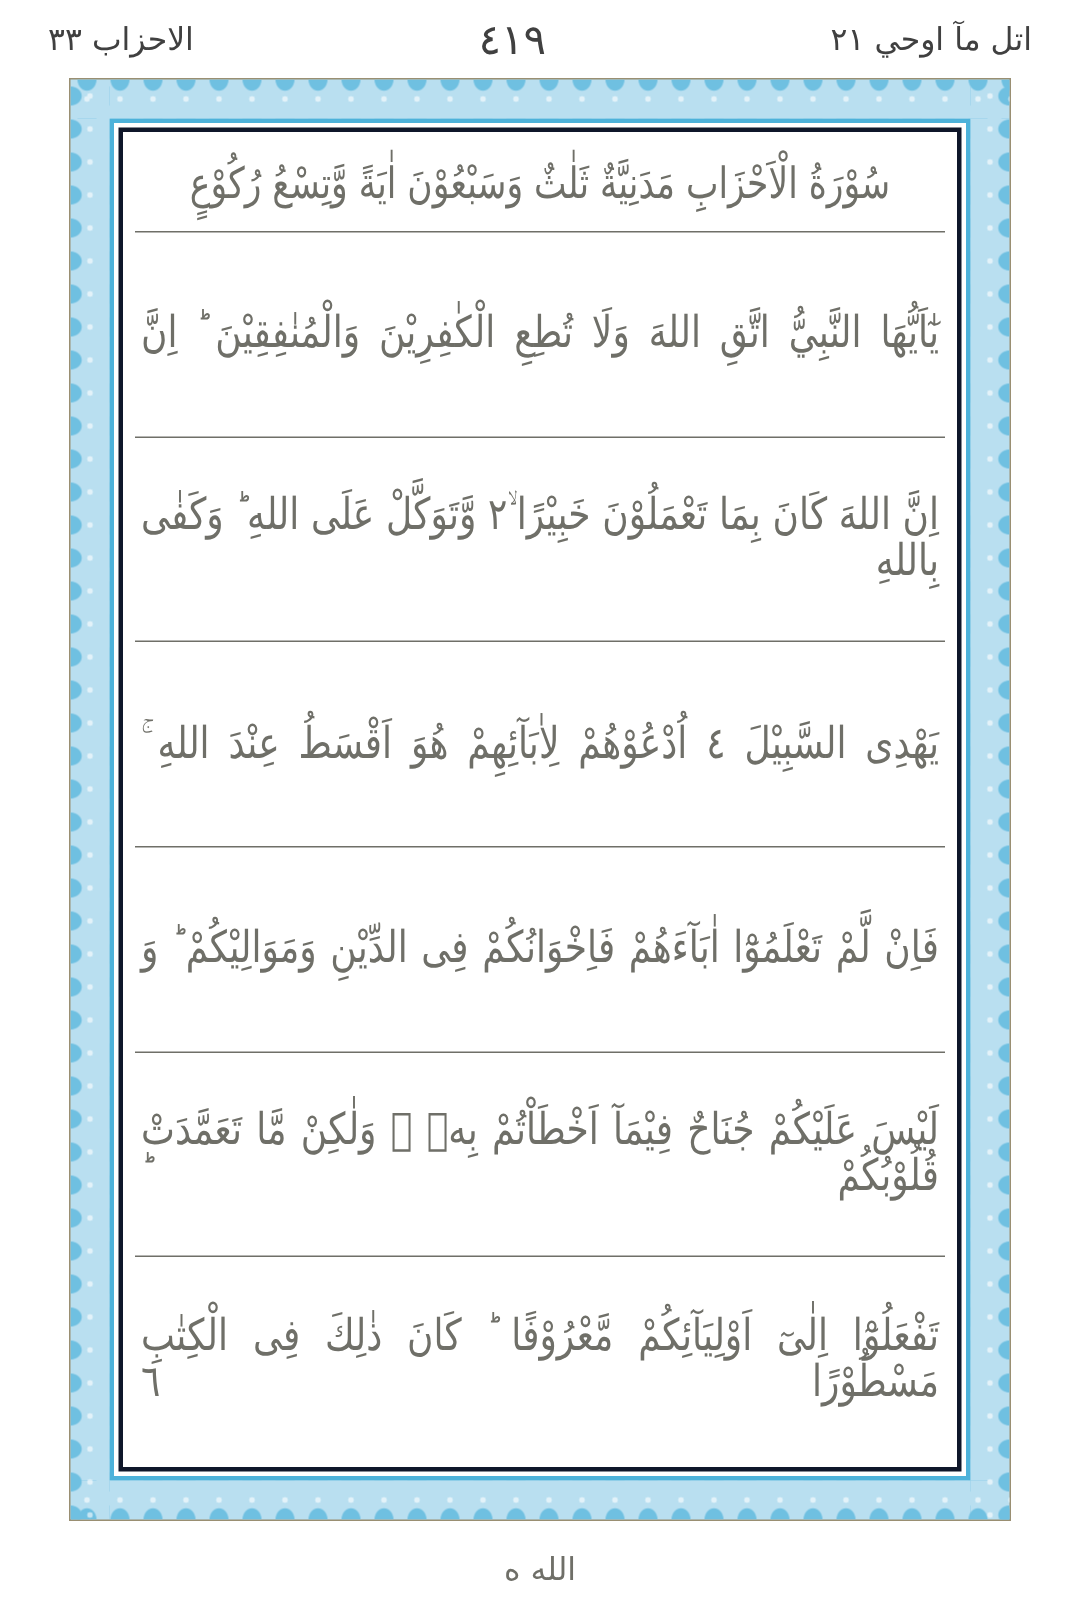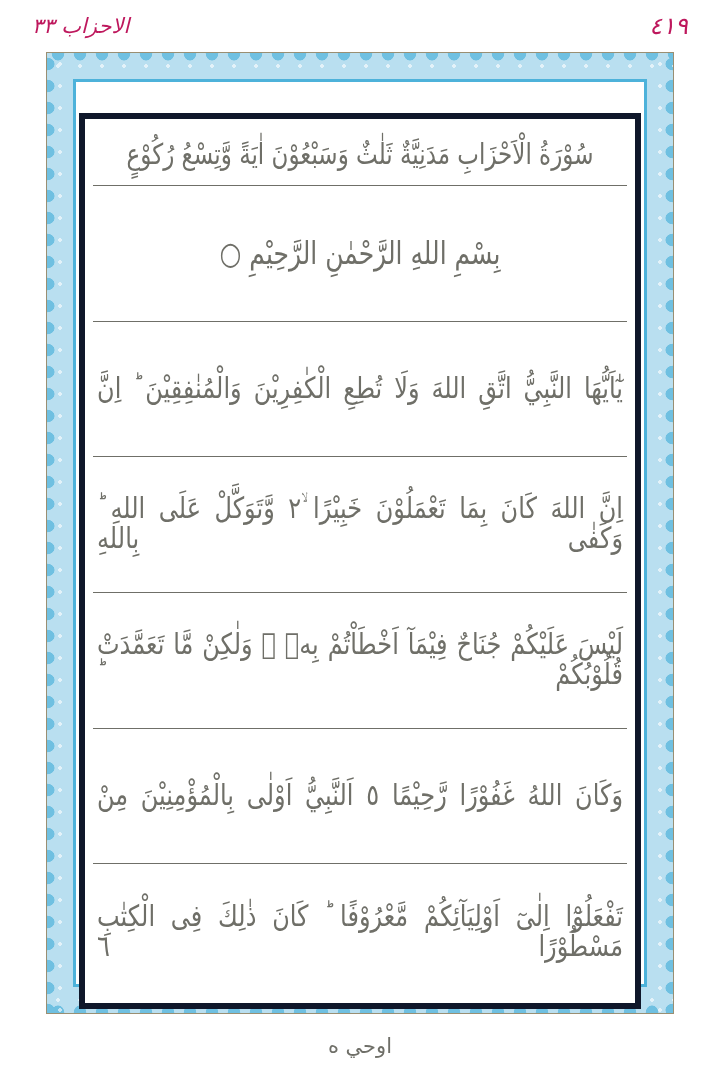--- a/index.html
+++ b/index.html
@@ -25,27 +25,26 @@
     display: flex;
     align-items: center;
     justify-content: space-between;
     padding: 0 32px;
     box-sizing: border-box;
     direction: rtl;
   }
   .hdr-text {
     font-family: "DejaVu Sans", sans-serif;
     font-size: 21px;
-    color: #be185d;
-    white-space: nowrap;
-    letter-spacing: -0.5px;
-    font-style: italic;
+    color: #404040;
+    white-space: nowrap;
+    letter-spacing: -0.5px;
   }
   .hdr-juz   { text-align: right; }
-  .hdr-page  { font-size: 24px; }
+  .hdr-page  { font-size: 28px; }
   .hdr-surah { text-align: left; }
 
   
   .frame-outer {
     position: absolute;
     left: 46px;
     top: 52px;
     width: 628px;
     height: 962px;
     box-sizing: border-box;
@@ -108,26 +107,25 @@
     box-sizing: border-box;
     border: 3px solid #4db2da;
     background: #ffffff;
     padding: 3px;
     z-index: 2;
   }
   .frame-inner {
     width: 100%;
     height: 100%;
     box-sizing: border-box;
-    border: 6px solid #0f172a;
+    border: 3px solid #0f172a;
     background: #ffffff;
     padding: 4px 8px;
     display: flex;
     flex-direction: column;
-    margin-top: 28px;
   }
 
   
   .surah-band {
     height: 62px;
     display: flex;
     align-items: center;
     justify-content: center;
     direction: rtl;
   }
@@ -200,54 +198,55 @@
   .footer-text {
     font-size: 21px;
     color: #6f6f68;
     letter-spacing: -0.5px;
   }
 </style>
 </head>
 <body>
 
 <div class="page-header">
+  <div class="hdr-text hdr-juz">اتل مآ اوحي ٢١</div>
   <div class="hdr-text hdr-page">٤١٩</div>
   <div class="hdr-text hdr-surah">الاحزاب ٣٣</div>
 </div>
 
 <div class="frame-outer">
   <div class="frame-mid">
     <div class="frame-inner">
 
       <div class="surah-band">
         <div class="surah-title">سُوْرَةُ الْاَحْزَابِ مَدَنِيَّةٌ ثَلٰثٌ وَسَبْعُوْنَ اٰيَةً وَّتِسْعُ رُكُوْعٍ</div>
       </div>
 
       <div class="lines-wrap">
 
-        <div class="ayah-line bismillah">
-          <div class="bism-text">بِسْمِ اللهِ الرَّحْمٰنِ الرَّحِيْمِ ○</div>
-        </div>
 
         <div class="ayah-line">
           <div class="ayah-text justified">يٰٓاَيُّهَا النَّبِيُّ اتَّقِ اللهَ وَلَا تُطِعِ الْكٰفِرِيْنَ وَالْمُنٰفِقِيْنَ ؕ اِنَّ</div>
         </div>
         <div class="ayah-line">
           <div class="ayah-text justified">اِنَّ اللهَ كَانَ بِمَا تَعْمَلُوْنَ خَبِيْرًا ۙ٢ وَّتَوَكَّلْ عَلَى اللهِ ؕ وَكَفٰى بِاللهِ</div>
         </div>
         <div class="ayah-line">
+          <div class="ayah-text justified">يَهْدِى السَّبِيْلَ ٤ اُدْعُوْهُمْ لِاٰبَآئِهِمْ هُوَ اَقْسَطُ عِنْدَ اللهِ ۚ</div>
+        </div>
+        <div class="ayah-line">
+          <div class="ayah-text justified">فَاِنْ لَّمْ تَعْلَمُوْٓا اٰبَآءَهُمْ فَاِخْوَانُكُمْ فِى الدِّيْنِ وَمَوَالِيْكُمْ ؕ وَ</div>
+        </div>
+        <div class="ayah-line">
           <div class="ayah-text justified">لَيْسَ عَلَيْكُمْ جُنَاحٌ فِيْمَآ اَخْطَاْتُمْ بِهٖ ۙ وَلٰكِنْ مَّا تَعَمَّدَتْ قُلُوْبُكُمْ ؕ</div>
-        </div>
-        <div class="ayah-line">
-          <div class="ayah-text justified">وَكَانَ اللهُ غَفُوْرًا رَّحِيْمًا ٥ اَلنَّبِيُّ اَوْلٰى بِالْمُؤْمِنِيْنَ مِنْ</div>
         </div>
         <div class="ayah-line">
           <div class="ayah-text justified">تَفْعَلُوْٓا اِلٰىٓ اَوْلِيَآئِكُمْ مَّعْرُوْفًا ؕ كَانَ ذٰلِكَ فِى الْكِتٰبِ مَسْطُوْرًا ٦</div>
         </div>
 
       </div>
     </div>
   </div>
 </div>
 
 <div class="page-footer">
-  <div class="footer-text">اوحي ه</div>
+  <div class="footer-text">الله ه</div>
 </div>
 
 </body></html>

